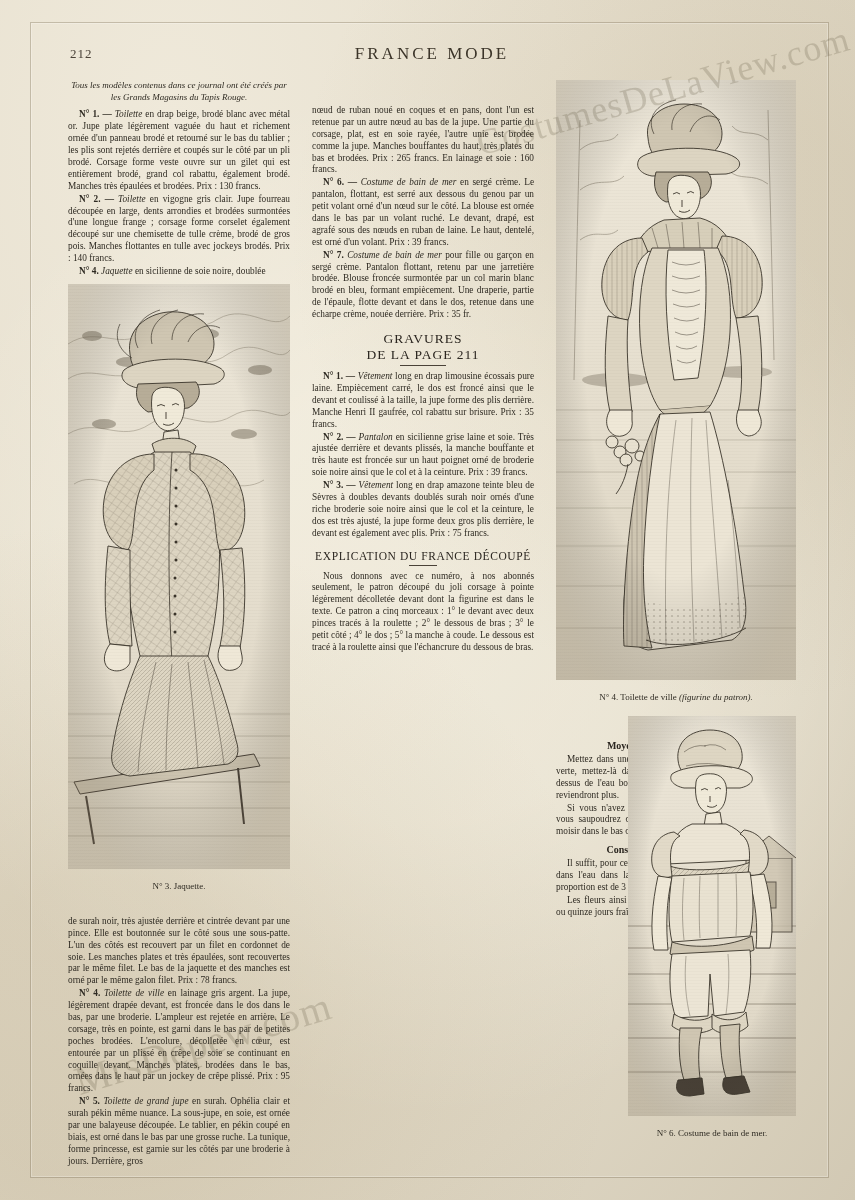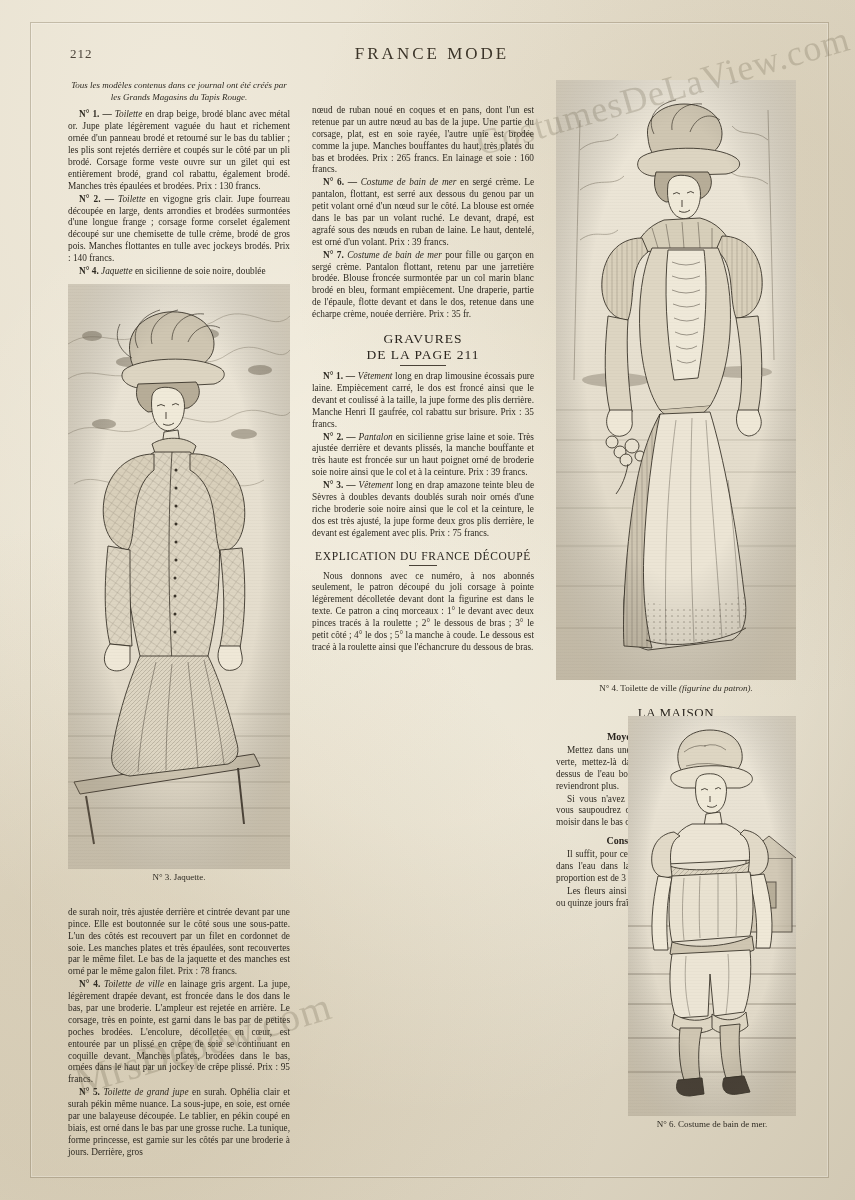--- a/index.html
+++ b/index.html
@@ -82,21 +82,21 @@
   .subtitle{
     font-size:9px;font-style:italic;text-align:center;line-height:1.3;
     margin:0 0 6px 0;color:#2e2a22;
   }
   .rule{
     width:46px;height:0;border-top:1px solid #4a4238;
     margin:3px auto 5px auto;
   }
   .rule.short{width:28px;}
   .caption{
-    font-size:9px;text-align:center;margin-top:3px;color:#2e2a22;
+    font-size:9px;text-align:center;margin-top:12px;color:#2e2a22;
   }
   .caption .ital{font-style:italic;}
   .orn{
     text-align:center;font-size:11px;color:#4a4238;letter-spacing:2px;margin-top:10px;
   }
 
   
   .fig{position:relative;}
   .engrave{
     position:relative;overflow:hidden;

